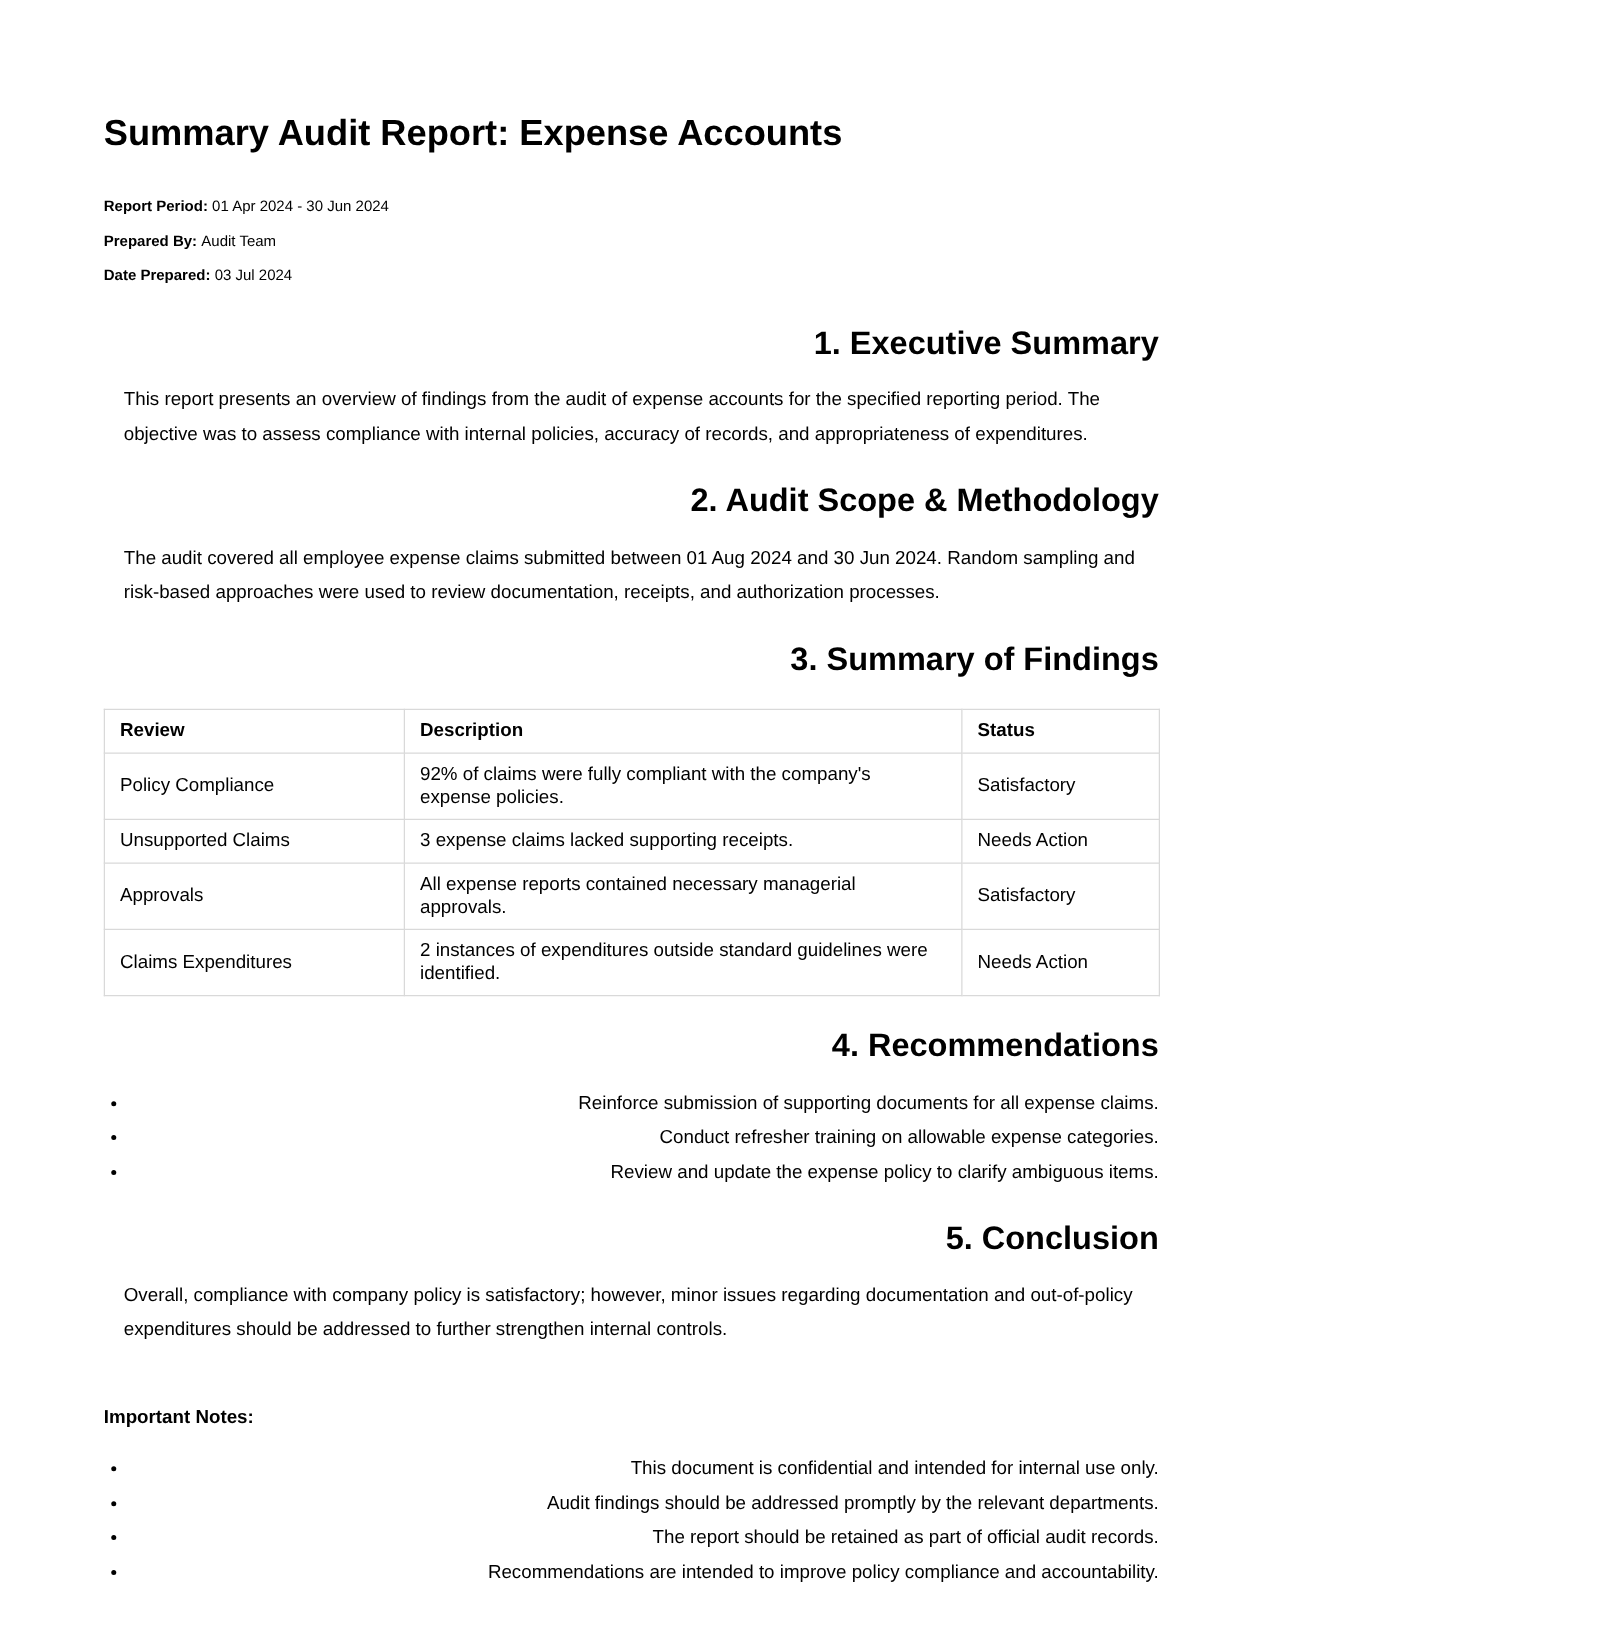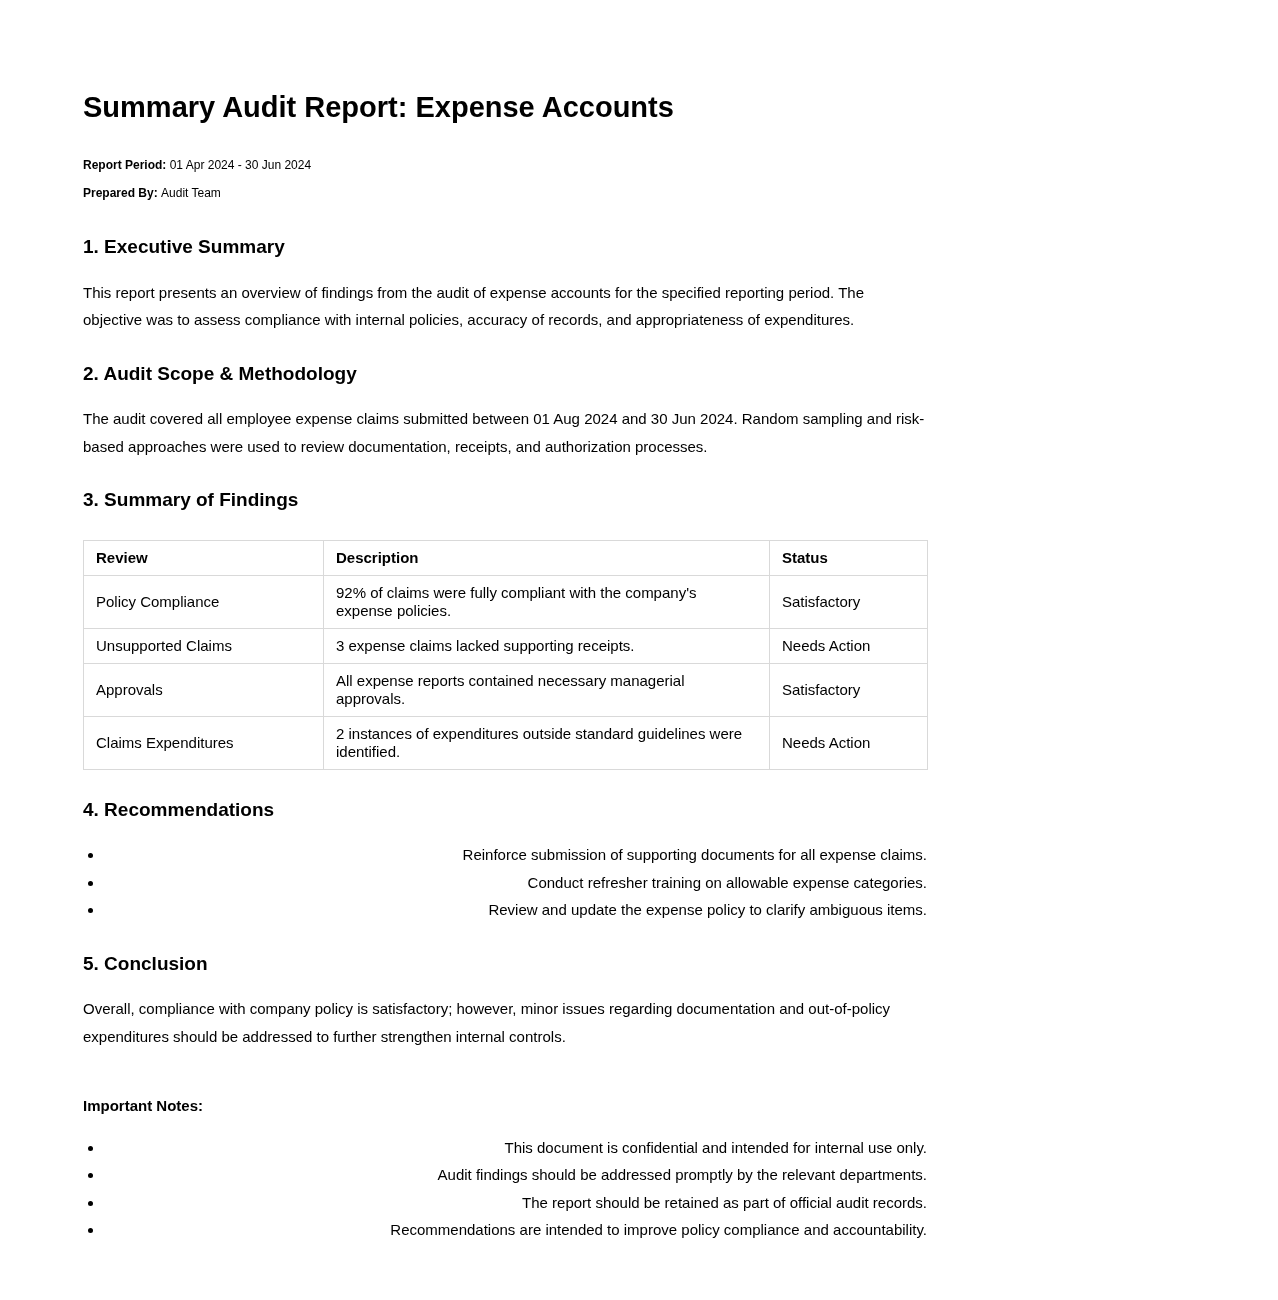--- a/index.html
+++ b/index.html
@@ -28,29 +28,30 @@
     font-weight: bold;
     margin: 0 0 27px 0;
   }
   .meta p {
     font-size: 12px;
     line-height: 27.5px;
     margin: 0;
   }
   .meta .label { font-weight: bold; }
   h2.section-heading {
-    font-size: 19px;
+    font-size: 26px;
     line-height: 23.5px;
     font-weight: bold;
     margin: 28px 0 20px 0;
+    text-align: right;
   }
   p.body-text {
     font-size: 15px;
     line-height: 27.5px;
-    margin: 0;
+    margin: 16px;
   }
   table.findings {
     border-collapse: collapse;
     width: 100%;
     margin-top: 28px;
     table-layout: fixed;
   }
   table.findings th, table.findings td {
     border: 1px solid var(--border-color);
     font-size: 15px;
@@ -81,20 +82,21 @@
 <body>
 
 <div class="page">
   <div class="doc">
 
     <h1 class="title">Summary Audit Report: Expense Accounts</h1>
 
     <div class="meta">
       <p><span class="label">Report Period:</span>&nbsp;<span>01 Apr 2024 - 30 Jun 2024</span></p>
       <p><span class="label">Prepared By:</span>&nbsp;<span>Audit Team</span></p>
+      <p><span class="label">Date Prepared:</span>&nbsp;<span>03 Jul 2024</span></p>
     </div>
 
     <div class="section">
       <h2 class="section-heading">1. Executive Summary</h2>
       <p class="body-text">This report presents an overview of findings from the audit of expense accounts for the specified reporting period. The objective was to assess compliance with internal policies, accuracy of records, and appropriateness of expenditures.</p>
     </div>
 
     <div class="section">
       <h2 class="section-heading">2. Audit Scope &amp; Methodology</h2>
       <p class="body-text">The audit covered all employee expense claims submitted between 01 Aug 2024 and 30 Jun 2024. Random sampling and risk-based approaches were used to review documentation, receipts, and authorization processes.</p>

